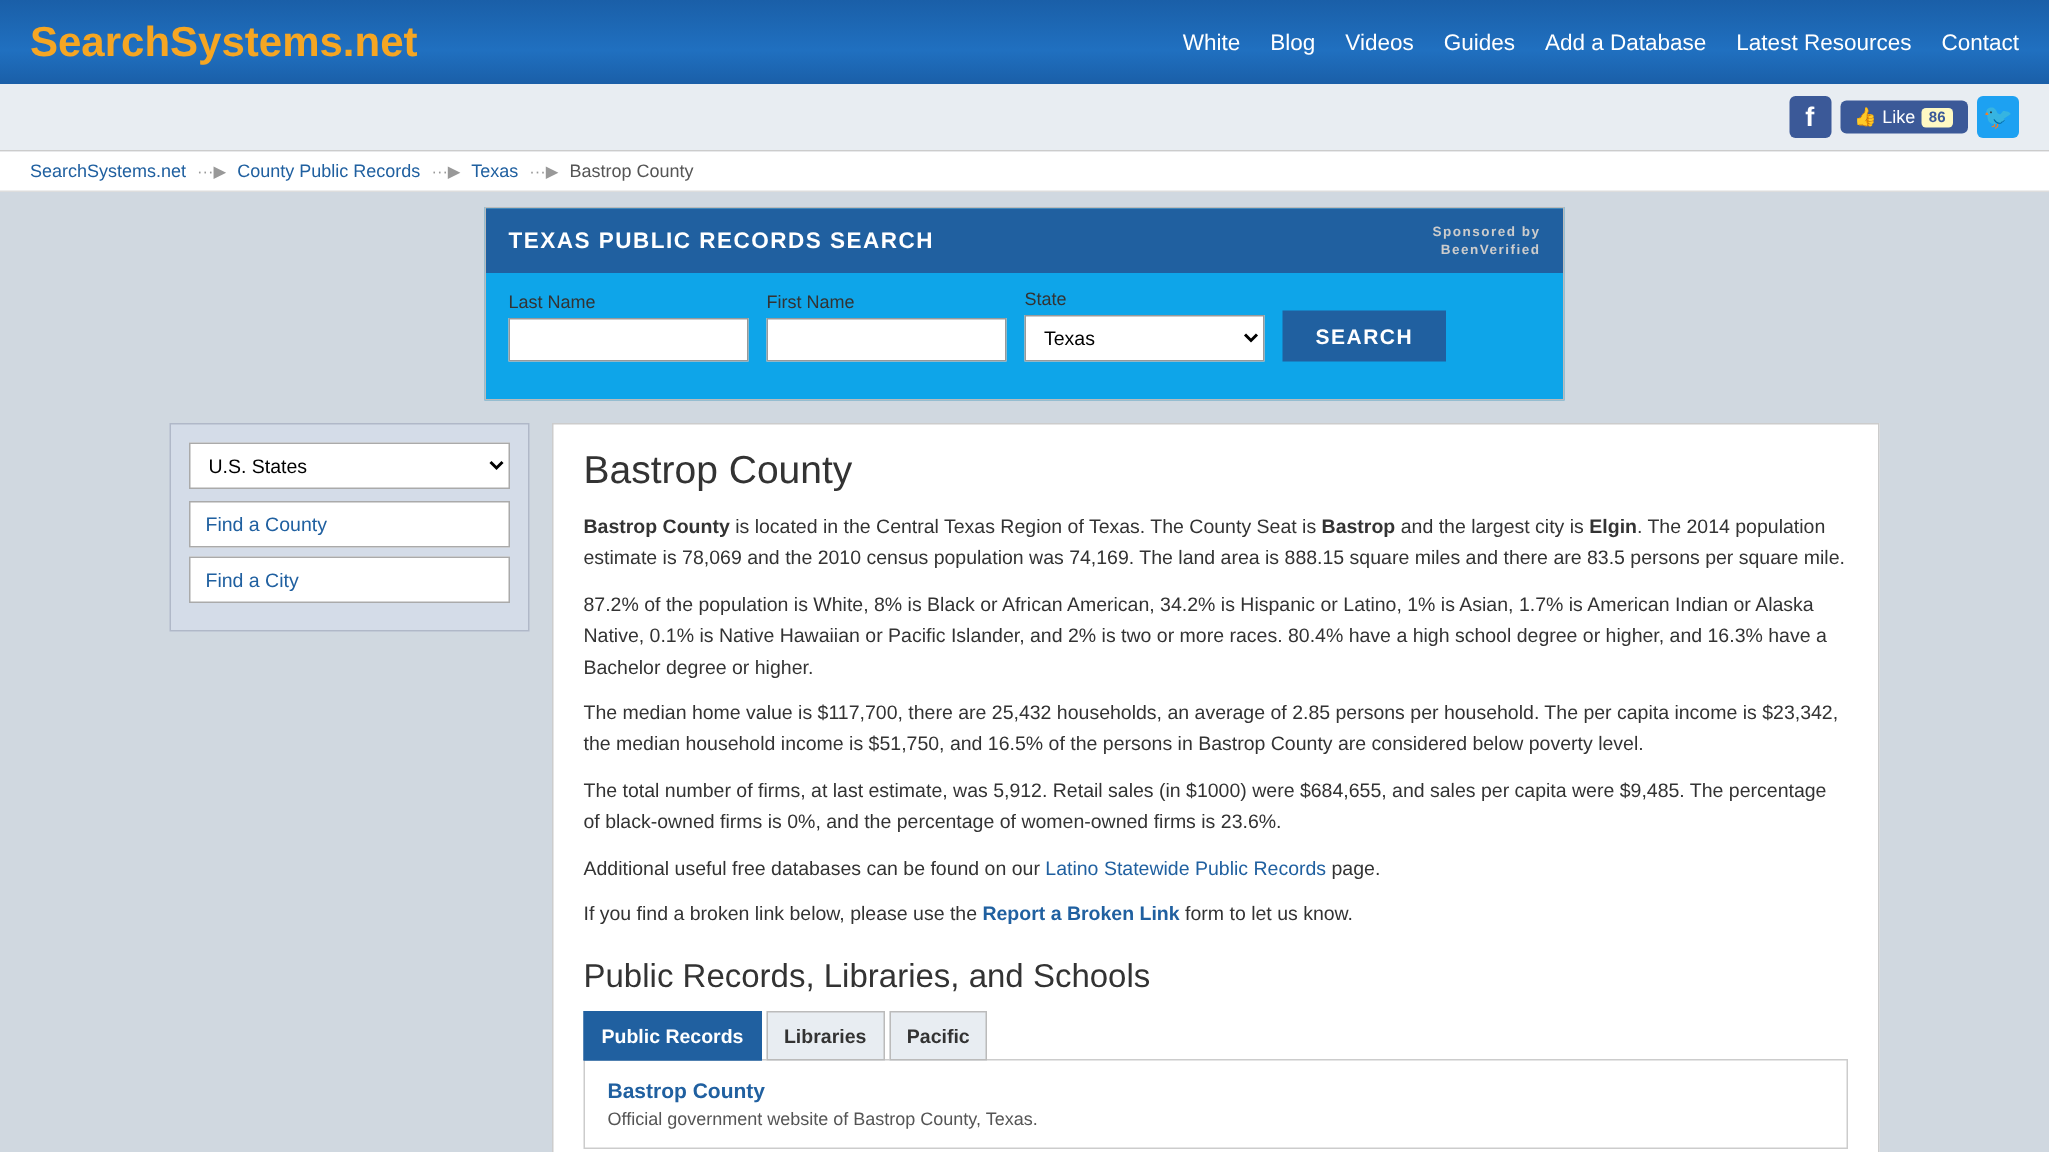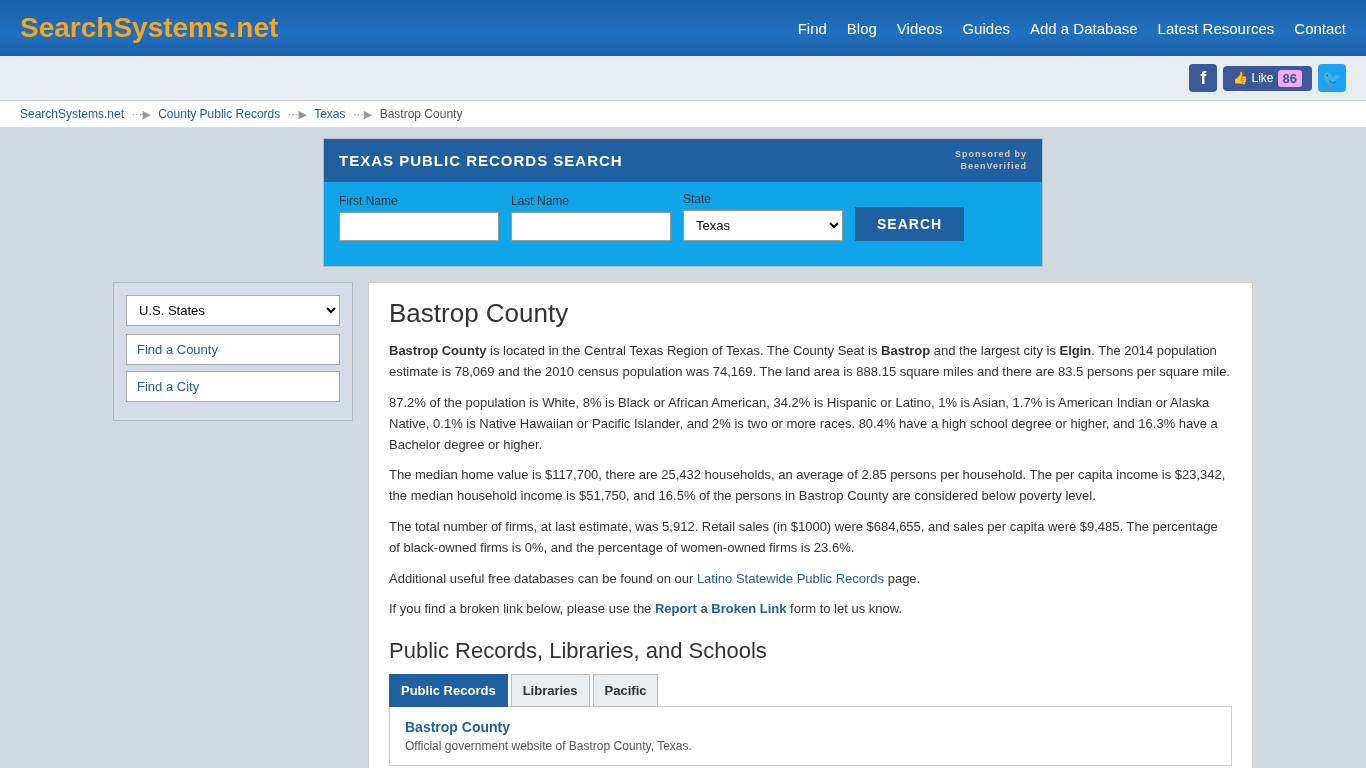--- a/index.html
+++ b/index.html
@@ -64,25 +64,25 @@
       color: white;
       padding: 4px 10px;
       border-radius: 4px;
       font-size: 12px;
       display: inline-flex;
       align-items: center;
       gap: 4px;
       cursor: pointer;
     }
     .like-count {
-      background: #f0abfc;
+      background: #fef9c3;
       color: #3b5998;
       padding: 1px 5px;
       border-radius: 3px;
-      font-size: 13px;
+      font-size: 10px;
       font-weight: bold;
     }
 
     
     #breadcrumb-bar {
       background: white;
       padding: 6px 20px;
       font-size: 12px;
       color: #555;
       border-bottom: 1px solid #ddd;
@@ -274,21 +274,21 @@
     }
   </style>
 </head>
 <body>
 
 <div id="header">
   <div id="logo">
     <span>SearchSystems</span><span class="net">.net</span>
   </div>
   <nav>
-    <a href="#">Find</a>
+    <a href="#">White</a>
     <a href="#">Blog</a>
     <a href="#">Videos</a>
     <a href="#">Guides</a>
     <a href="#">Add a Database</a>
     <a href="#">Latest Resources</a>
     <a href="#">Contact</a>
   </nav>
 </div>
 
 <div id="social-bar">
@@ -314,25 +314,25 @@
   <div id="search-section">
     <div id="search-header">
       <span>TEXAS PUBLIC RECORDS SEARCH</span>
       <div id="sponsored">
         <span>Sponsored by</span><br>
         <span>BeenVerified</span>
       </div>
     </div>
     <div id="search-form">
       <div class="form-group">
+        <label>Last Name</label>
+        <input type="text" style="">
+      </div>
+      <div class="form-group">
         <label>First Name</label>
-        <input type="text" style="">
-      </div>
-      <div class="form-group">
-        <label>Last Name</label>
         <input type="text" style="">
       </div>
       <div class="form-group">
         <label>State</label>
         <select>
           <option>Texas</option>
           <option>Alabama</option>
           <option>Alaska</option>
           <option>California</option>
           <option>Florida</option>

